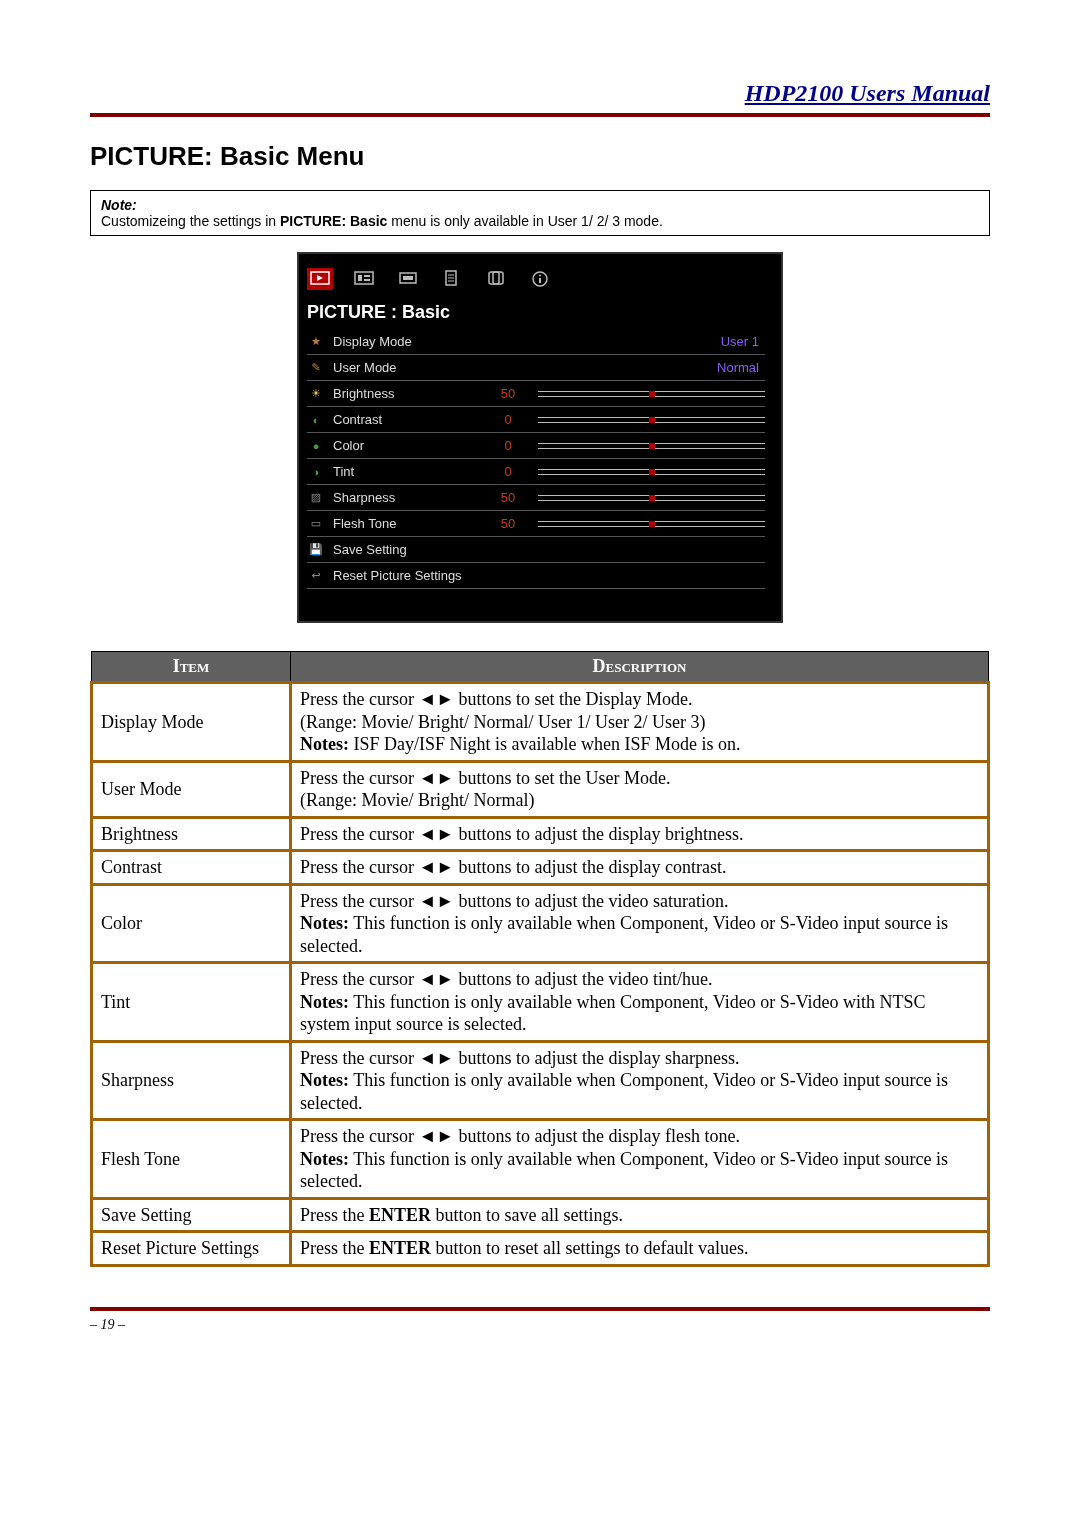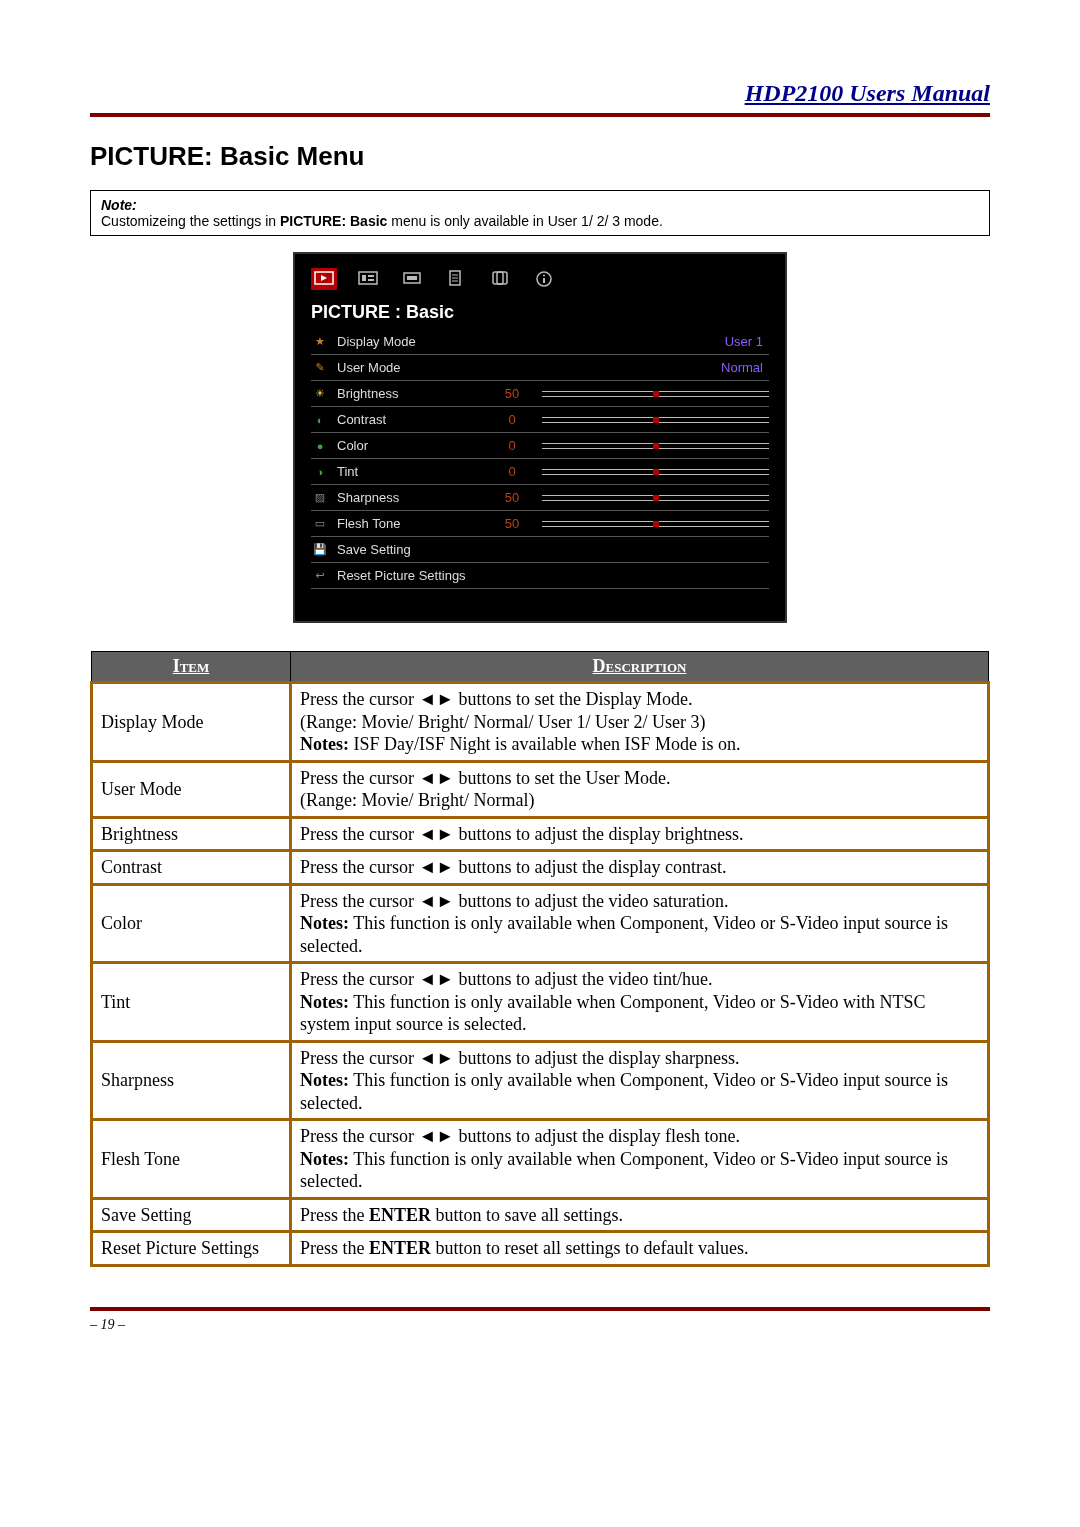--- a/index.html
+++ b/index.html
@@ -58,21 +58,21 @@
   
   .osd-wrap {
     display: flex;
     justify-content: center;
     margin: 6px 0 28px 0;
   }
   .osd {
     width: 470px;
     background: #000;
     border: 2px solid #333;
-    padding: 10px 10px 30px 10px;
+    padding: 10px 10px 30px 2px;
     color: #ccc;
     font-family: Arial, Helvetica, sans-serif;
     font-size: 13px;
   }
   .osd-tabs {
     display: flex;
     gap: 18px;
     padding: 4px 6px 8px 6px;
     align-items: center;
   }
@@ -149,21 +149,20 @@
   table.desc th {
     background: #606060;
     color: #fff;
     font-weight: bold;
     font-variant: small-caps;
     font-size: 18px;
     padding: 4px 8px;
     border: 1.5px solid #000;
     text-align: center;
     font-family: "Times New Roman", serif;
-    text-decoration: underline;
   }
   table.desc td {
     border: 3px solid #a16207;
     padding: 4px 8px;
     font-size: 18px;
     vertical-align: middle;
     font-family: "Times New Roman", serif;
     line-height: 1.25;
   }
   table.desc td.item-col {

